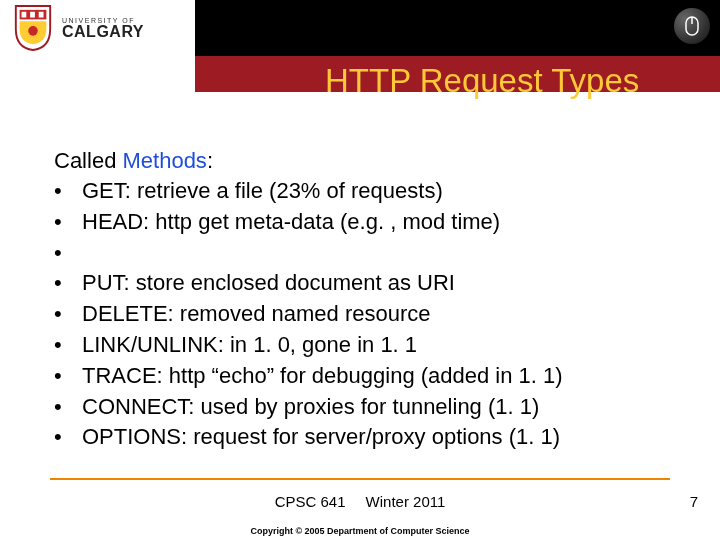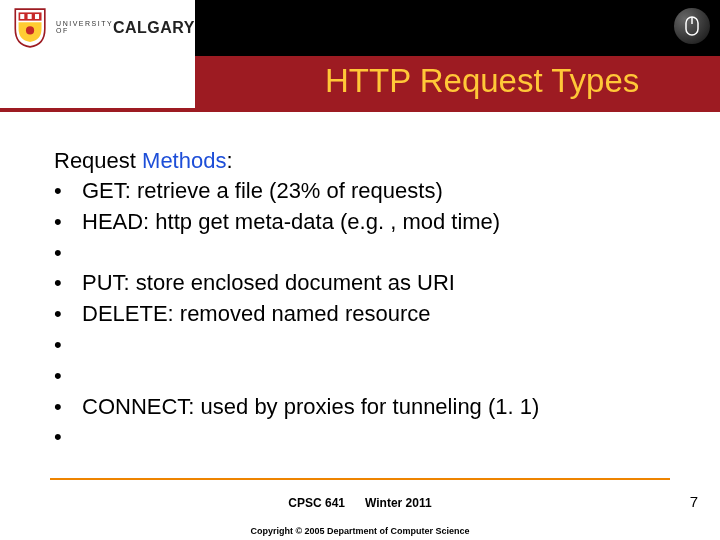--- a/index.html
+++ b/index.html
@@ -33,21 +33,21 @@
     align-items: center;
     padding-left: 12px;
   }
   .crest {
     width: 42px;
     height: 48px;
   }
   .uni-text {
     margin-left: 8px;
     display: flex;
-    flex-direction: row;
+    flex-direction: column;
     justify-content: center;
     line-height: 1;
   }
   .uni-small {
     font-size: 7px;
     letter-spacing: 1.5px;
     color: #333;
   }
   .uni-large {
     font-size: 16px;
@@ -62,21 +62,21 @@
     width: 36px;
     height: 36px;
     border-radius: 50%;
     background: radial-gradient(circle at 30% 30%, #666, #111);
     display: flex;
     align-items: center;
     justify-content: center;
   }
   .header-bottom {
     width: 100%;
-    height: 56px;
+    height: 36px;
     background: #9d1b22;
     position: relative;
     padding-left: 32px;
   }
   .header-bottom-white {
     position: absolute;
     left: 0;
     top: 0;
     width: 195px;
     height: 52px;
@@ -121,23 +121,22 @@
     right: 50px;
     bottom: 60px;
     height: 0;
     border-top: 2px solid #ee8400;
   }
   .footer-center {
     position: absolute;
     bottom: 30px;
     width: 100%;
     text-align: center;
-    font-size: 12px;
-    color: #000;
-    font-weight: bold;
+    font-size: 15px;
+    color: #000;
   }
   .footer-center .gap { display: inline-block; width: 20px; }
   .page-num {
     position: absolute;
     right: 22px;
     bottom: 30px;
     font-size: 15px;
     color: #000;
   }
   .copyright {
@@ -178,21 +177,21 @@
     </div>
   </div>
   <div class="header-bottom">
     <div class="header-bottom-white"></div>
     <div class="slide-title">HTTP Request Types</div>
   </div>
 </div>
 
 <div class="content">
   <div class="lead-line">
-    <span>Request </span><span class="lead-methods">Methods</span><span class="colon">:</span>
+    <span>Called </span><span class="lead-methods">Methods</span><span class="colon">:</span>
   </div>
   <ul class="bullets">
     <li>
         <span class="dot">•</span>
         <span>GET: retrieve a file (23% of requests)</span>
       </li>
     <li>
         <span class="dot">•</span>
         <span>HEAD: http get meta-data (e.g. , mod time)</span>
       </li>
@@ -202,30 +201,33 @@
     <li>
         <span class="dot">•</span>
         <span>PUT: store enclosed document as URI</span>
       </li>
     <li>
         <span class="dot">•</span>
         <span>DELETE: removed named resource</span>
       </li>
     <li>
         <span class="dot">•</span>
-      </li>
-    <li>
-        <span class="dot">•</span>
+        <span>LINK/UNLINK: in 1. 0, gone in 1. 1</span>
+      </li>
+    <li>
+        <span class="dot">•</span>
+        <span>TRACE: http “echo” for debugging (added in 1. 1)</span>
       </li>
     <li>
         <span class="dot">•</span>
         <span>CONNECT: used by proxies for tunneling (1. 1)</span>
       </li>
     <li>
         <span class="dot">•</span>
+        <span>OPTIONS: request for server/proxy options (1. 1)</span>
       </li>
   </ul>
 </div>
 
 <div class="footer-rule"></div>
 
 <div class="footer-center">
   <span>CPSC 641</span><span class="gap"></span><span>Winter 2011</span>
 </div>
 

